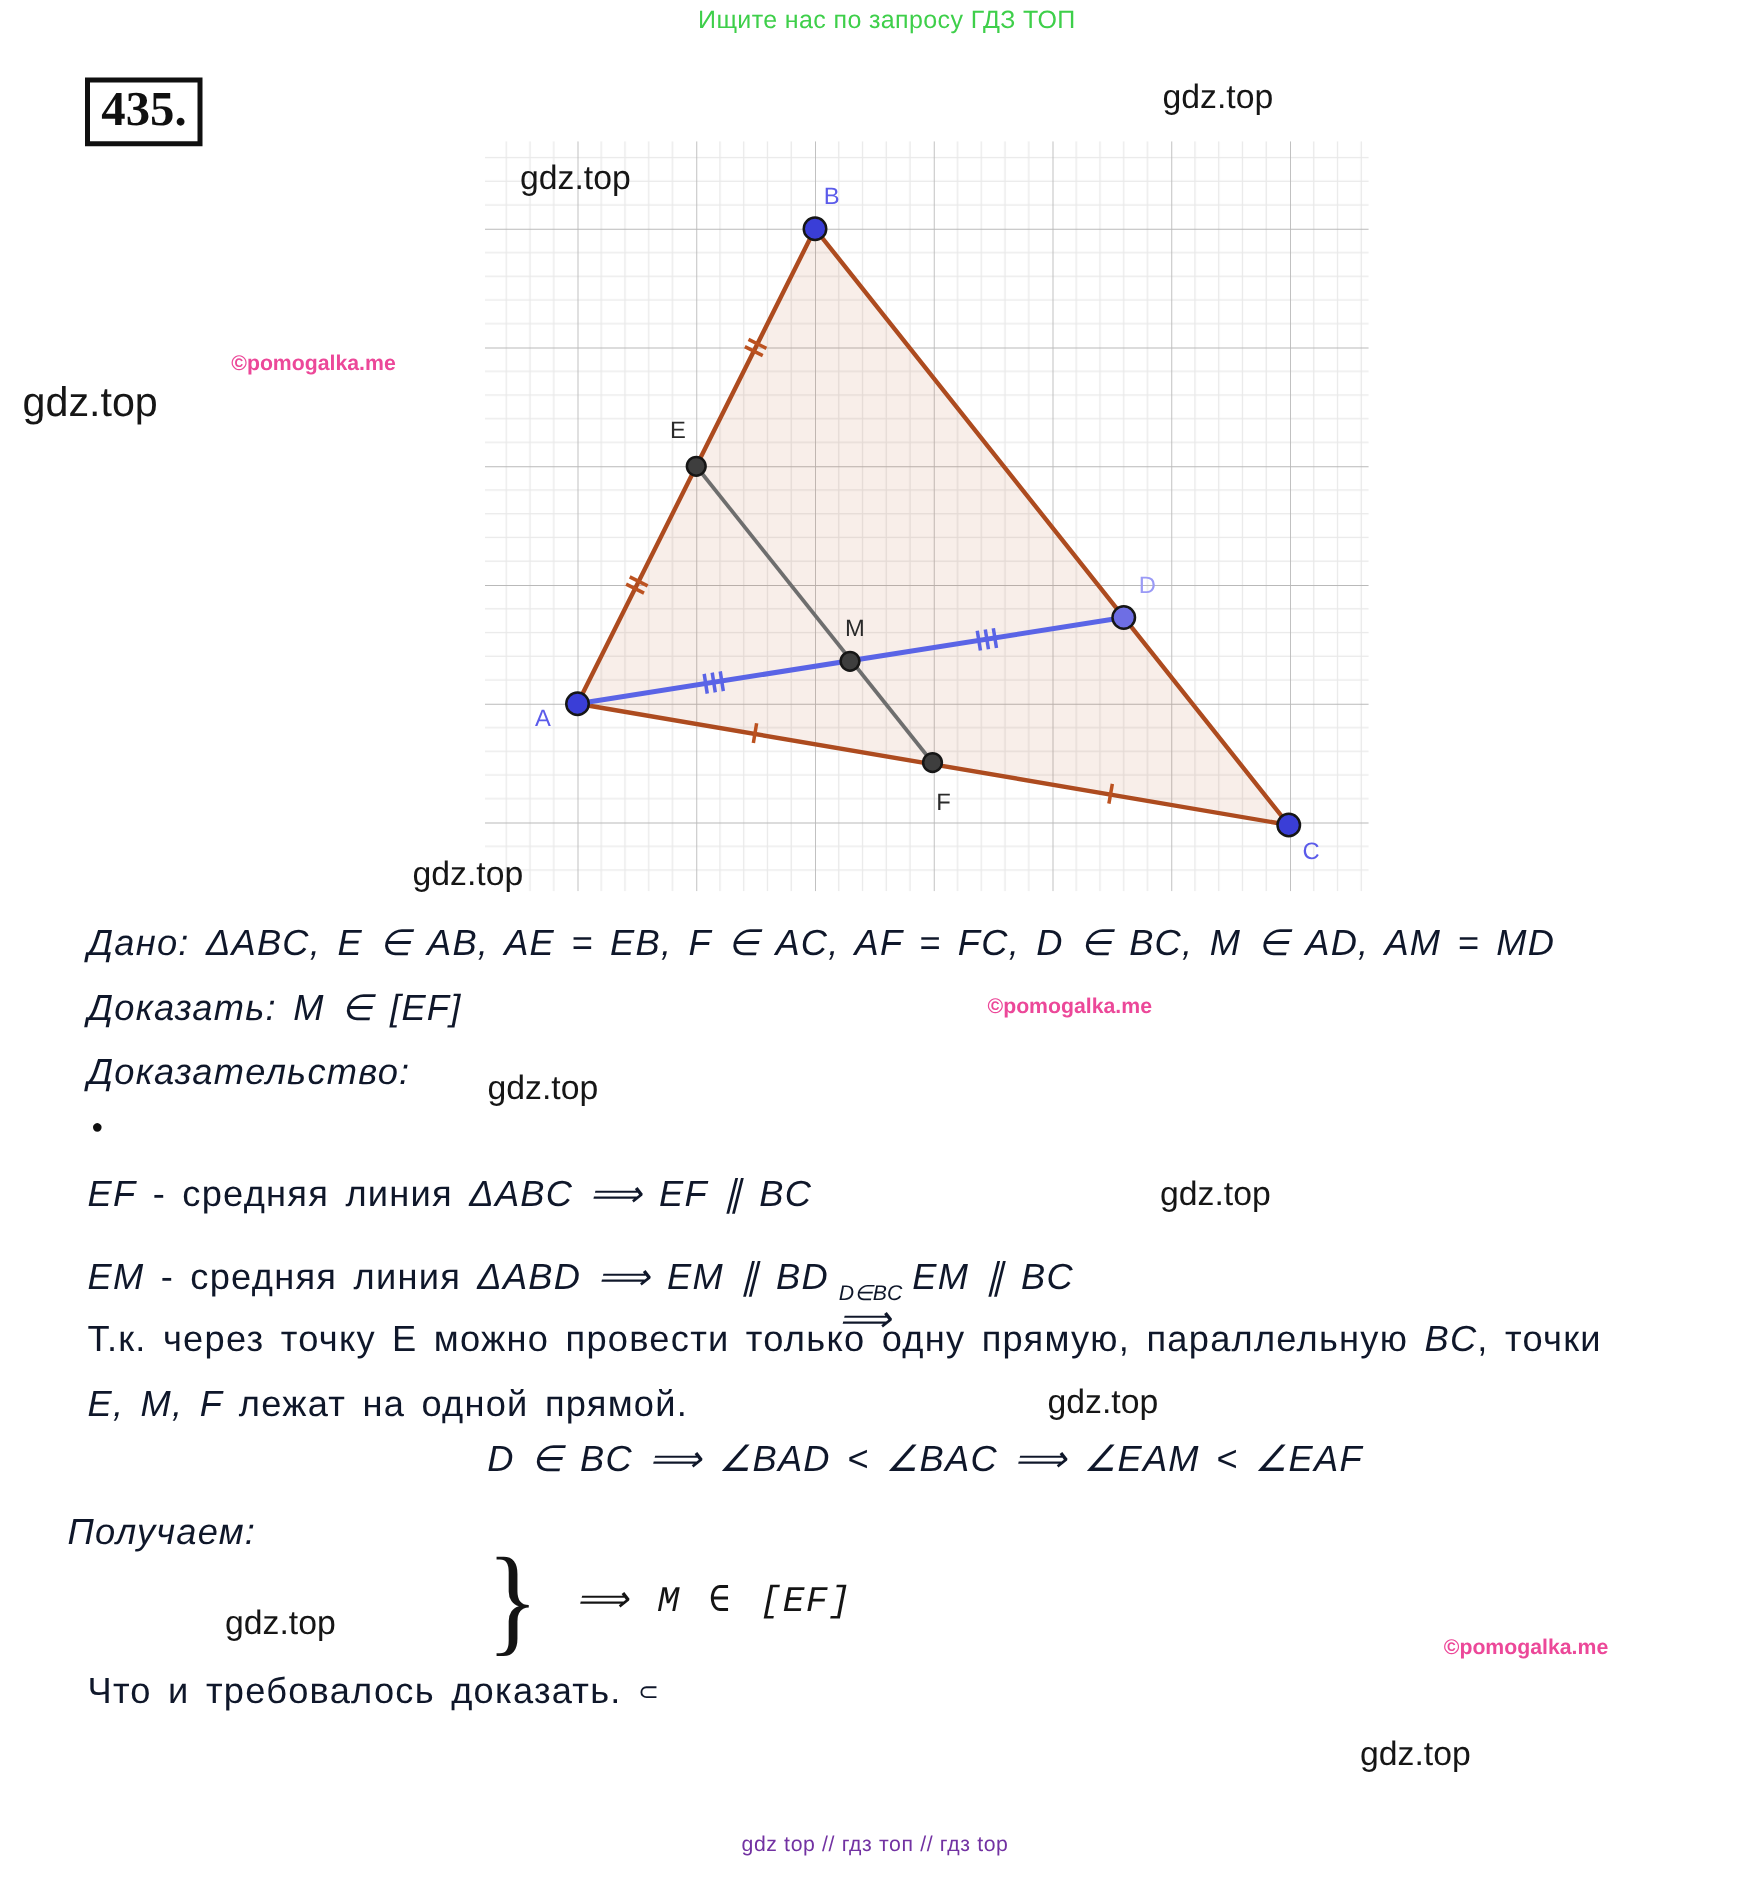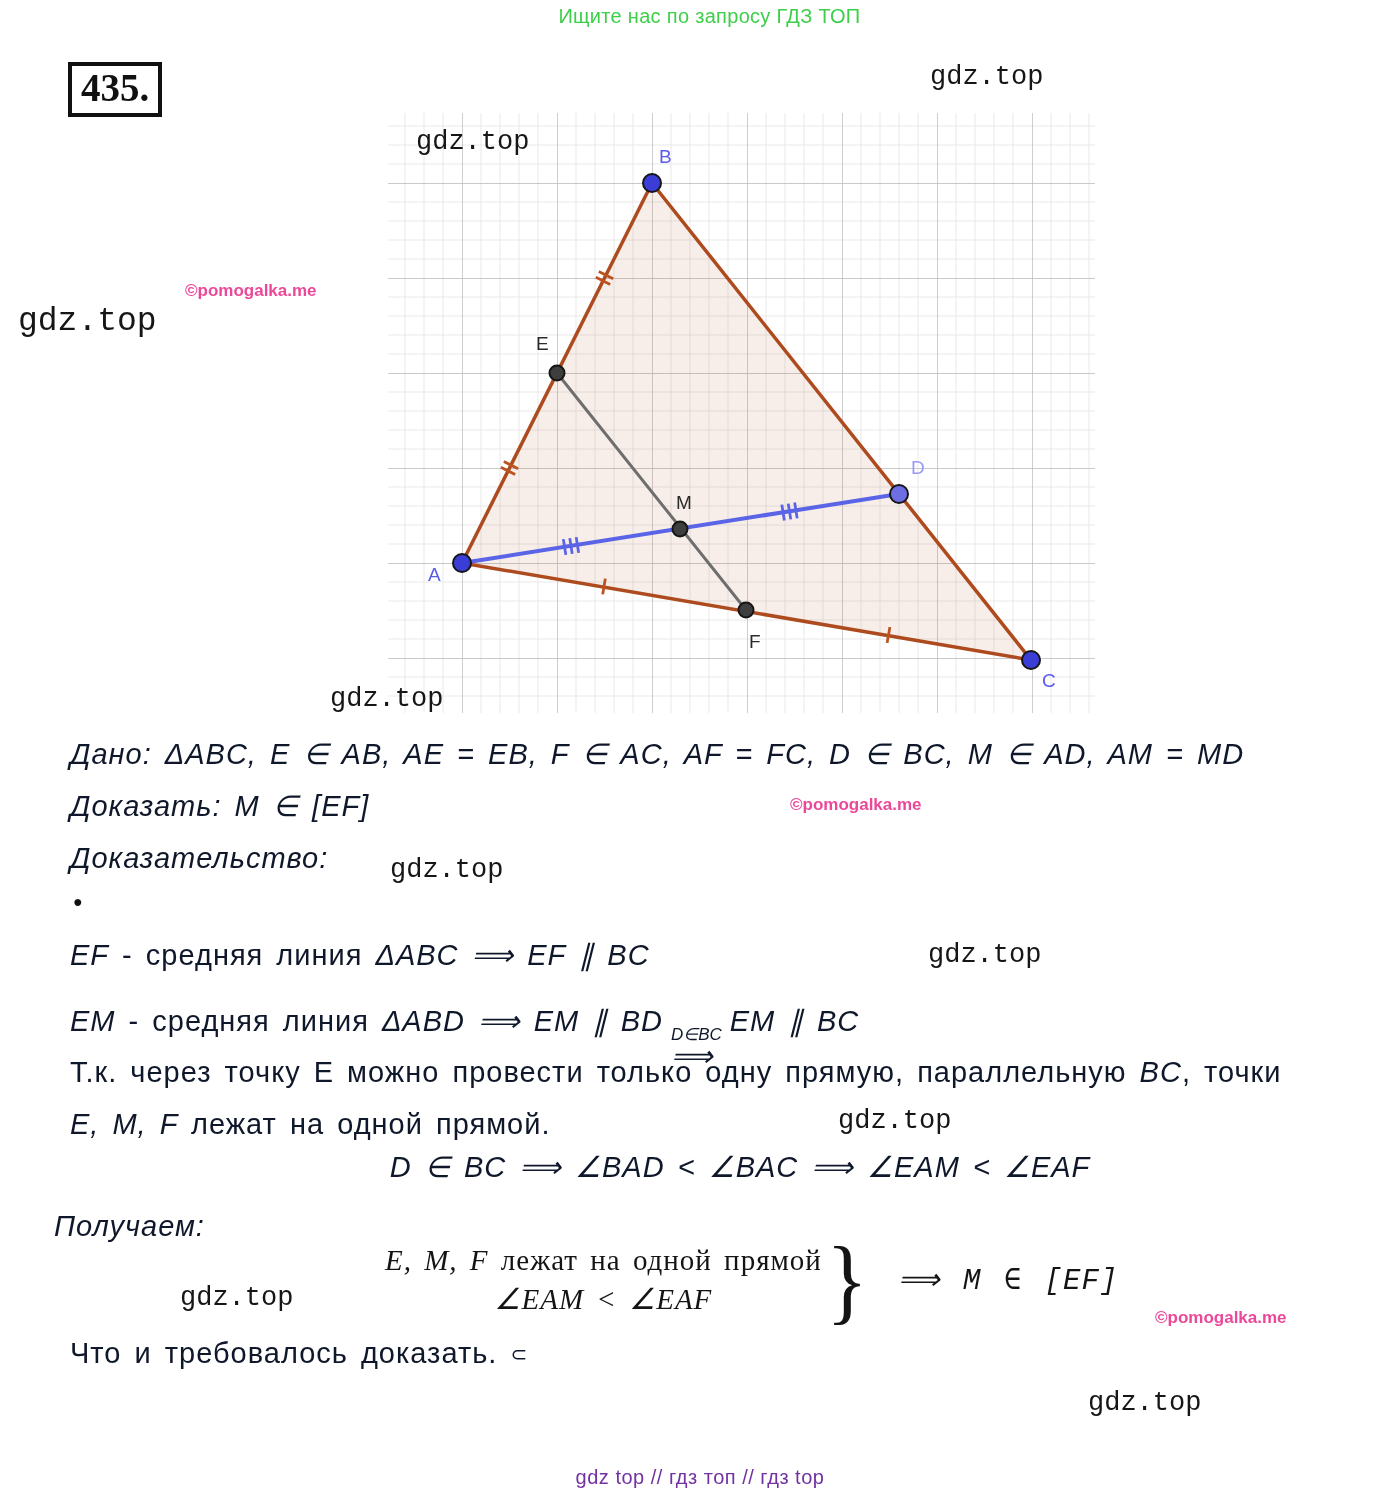--- a/index.html
+++ b/index.html
@@ -11,21 +11,21 @@
     position:absolute;top:5px;left:0;right:0;text-align:center;
     font-size:20px;color:#3ecf4a;letter-spacing:.3px;padding-left:19px;
   }
   .problem-box{
     position:absolute;left:68px;top:62px;border:4px solid #101010;
     padding:0 9px 3px 9px;font-family:"Liberation Serif",serif;
     font-weight:bold;font-size:39px;color:#101010;line-height:44px;
   }
   #figsvg{position:absolute;}
   .wm{
-    position:absolute;font-family:Liberation Mono, monospace;font-size:27px;
+    position:absolute;font-family:Liberation Sans, sans-serif;font-size:27px;
     color:#161616;white-space:nowrap;
   }
   .wm-big{font-size:33px;}
   .pm{
     position:absolute;font-family:"Liberation Sans",sans-serif;font-size:17px;
     font-weight:bold;color:#ec4899;white-space:nowrap;
   }
   .mline{
     position:absolute;font-family:Liberation Sans, sans-serif;font-size:29px;
     color:#0f172a;white-space:nowrap;letter-spacing:1px;word-spacing:4px;
@@ -51,21 +51,21 @@
   .sys-brace{
     font-family:"Liberation Serif",serif;font-size:96px;font-weight:300;
     line-height:80px;transform:scaleX(.9);margin-left:2px;
   }
   .sys-result{
     font-family:Liberation Mono, monospace;font-size:29px;font-style:italic;
     margin-left:28px;white-space:nowrap;letter-spacing:1px;word-spacing:4px;
   }
   .footer{
     position:absolute;left:0;right:0;top:1466px;text-align:center;
-    font-size:20px;color:#7232a2;letter-spacing:.5px;
+    font-size:17px;color:#7232a2;letter-spacing:.5px;
   }
 </style>
 </head>
 <body>
 
 <div class="green-note">Ищите нас по запросу ГДЗ ТОП</div>
 
 <div class="problem-box">435.</div>
 
 <svg id="figsvg" viewBox="388 113 707 600" style="left: 388px; top: 113px; width: 707px; height: 600px;">
@@ -133,23 +133,19 @@
 <div class="mline" style="left:70px;top:1004px;"><span class="it">EM</span><span class="up"> - средняя линия </span><span class="it">ΔABD ⟹ EM ∥ BD</span><span class="stack">
       <span class="stack-top">D∈BC</span>
       <span class="stack-bot">⟹</span>
     </span><span class="it">EM ∥ BC</span></div>
 <div class="mline" style="left:70px;top:1056px;"><span class="up">Т.к. через точку Е можно провести только одну прямую, параллельную </span><span class="it">BC</span><span class="up">, точки</span></div>
 <div class="mline" style="left:70px;top:1108px;"><span class="it">E, M, F </span><span class="up">лежат на одной прямой.</span></div>
 <div class="mline centered" style="left:388px;top:1150px;width:704px;"><span class="it">D ∈ BC ⟹ ∠BAD &lt; ∠BAC ⟹ ∠EAM &lt; ∠EAF</span></div>
 <div class="mline" style="left:54px;top:1210px;"><span class="it">Получаем:</span></div>
 
 <div class="sys" style="left:385px;top:1240px;">
-  <div class="sys-col">
-    <div class="mrow"><span class="it">E, M, F </span><span class="up">лежат на одной прямой</span></div>
-    <div class="mrow"><span class="it">∠EAM &lt; ∠EAF</span></div>
-  </div>
   <div class="sys-brace">}</div>
   <div class="sys-result"><span class="it">⟹ </span><span class="it">M ∈ [EF]</span></div>
 </div>
 
 <div class="mline" style="left:70px;top:1337px;"><span class="up">Что и требовалось доказать. </span><span class="up sm">⊂</span></div>
 
 <div class="footer">gdz top  //  гдз топ  //  гдз top</div>
 
 </body></html>

